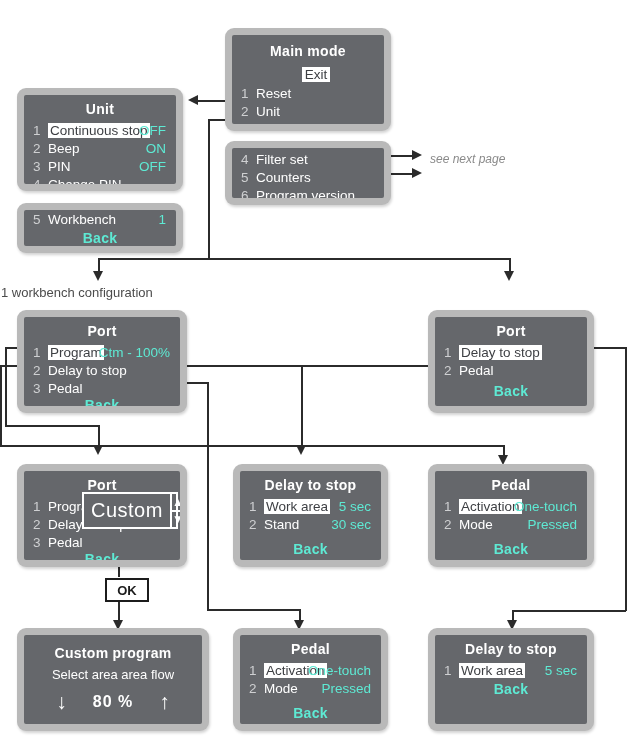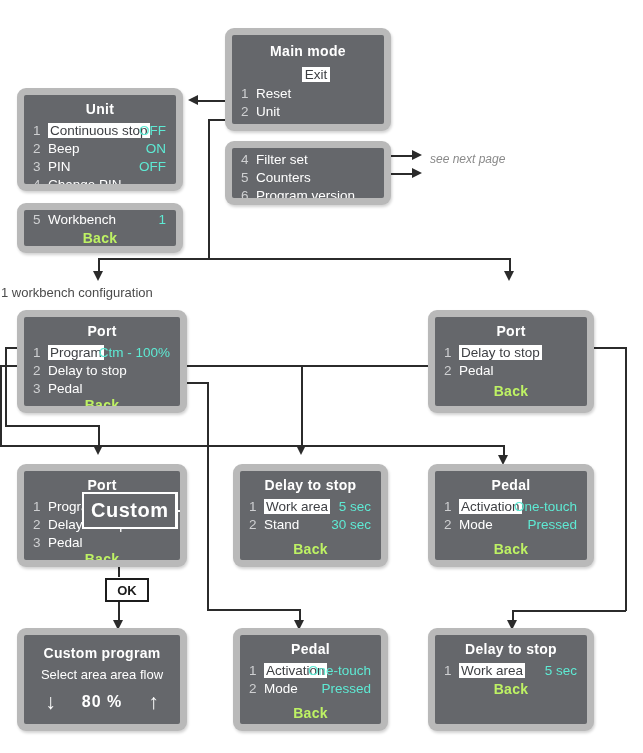--- a/index.html
+++ b/index.html
@@ -7,36 +7,36 @@
        font-family:"Liberation Sans",sans-serif;}
   #root{position:relative;width:643px;height:753px;}
 
   
   .screen{position:absolute;background:#b9b9b9;border-radius:9px;
           box-shadow:1px 2px 3px rgba(0,0,0,0.18);}
   .screen .lcd{position:absolute;left:7px;top:7px;right:7px;bottom:7px;
           background:#65676b;border-radius:2px;overflow:hidden;}
   .title{position:absolute;left:0;right:0;text-align:center;color:#ffffff;
          font-weight:bold;font-size:14px;letter-spacing:0.3px;}
-  .backlbl{position:absolute;left:0;right:0;text-align:center;color:#bef264;
+  .backlbl{position:absolute;left:0;right:0;text-align:center;color:#5eead4;
          font-weight:bold;font-size:14px;letter-spacing:0.3px;}
   .row{position:absolute;left:0;right:0;height:17px;font-size:13.5px;color:#ffffff;}
   .row .num{position:absolute;left:9px;top:0;color:#cfd0d2;}
   .row .lbl{position:absolute;left:24px;top:0;white-space:nowrap;}
   .row .val{position:absolute;right:10px;top:0;white-space:nowrap;color:#5eead4;}
   .hl{background:#ffffff;color:#3d3f43;padding:0 2px;}
 
   
   .exitbox{position:absolute;left:0;right:0;text-align:center;font-size:13.5px;padding-left:16px;}
   .exitbox span{background:#ffffff;color:#3d3f43;padding:0 3px;}
 
   
   .popup{position:absolute;background:#65676b;border:2px solid #ffffff;
          display:flex;align-items:stretch;}
-  .popup .ptext{color:#ffffff;font-weight:bold;font-size:20px;
+  .popup .ptext{color:#ffffff;font-weight:normal;font-size:20px;
          padding:0 7px;display:flex;align-items:center;letter-spacing:0.5px;}
   .popup .parrows{display:flex;flex-direction:column;border-left:2px solid #ffffff;width:18px;}
   .popup .parrows div{flex:1;display:flex;align-items:center;justify-content:center;
          color:#ffffff;font-size:12px;line-height:1;}
   .popup .parrows div:first-child{border-bottom:2px solid #ffffff;}
 
   
   .subtitle{position:absolute;left:0;right:0;text-align:center;color:#ffffff;font-size:13px;}
   .flowrow{position:absolute;left:0;right:0;display:flex;align-items:center;
            justify-content:center;gap:26px;color:#ffffff;}
@@ -287,21 +287,21 @@
       </div>
       <div class="row" style="top:46px;">
         <span class="num">2</span>
         <span class="lbl">Mode</span>
         <span class="val">Pressed</span>
       </div>
       <div class="backlbl" style="top:70px;">Back</div>
     </div>
   </div>
 
-  <div class="screen" style="left:17px;top:628px;width:170px;height:103px;">
+  <div class="screen" style="left:17px;top:628px;width:192px;height:103px;">
     <div class="lcd">
       <div class="title" style="top:10px;">Custom program</div>
       <div class="subtitle" style="top:32px;">Select area area flow</div>
       <div class="flowrow" style="top:56px;">
         <span class="arw">↓</span>
         <span class="pct">80 %</span>
         <span class="arw">↑</span>
       </div>
     </div>
   </div>

